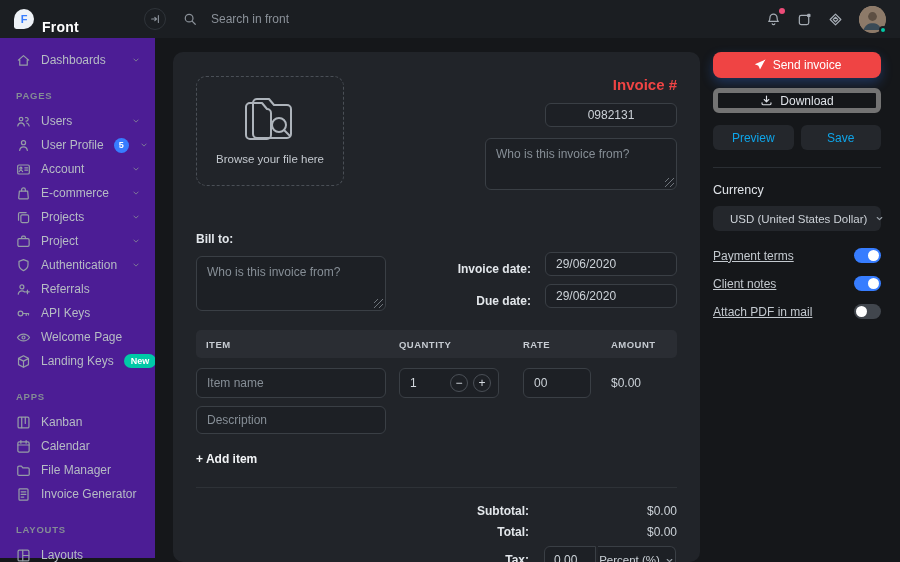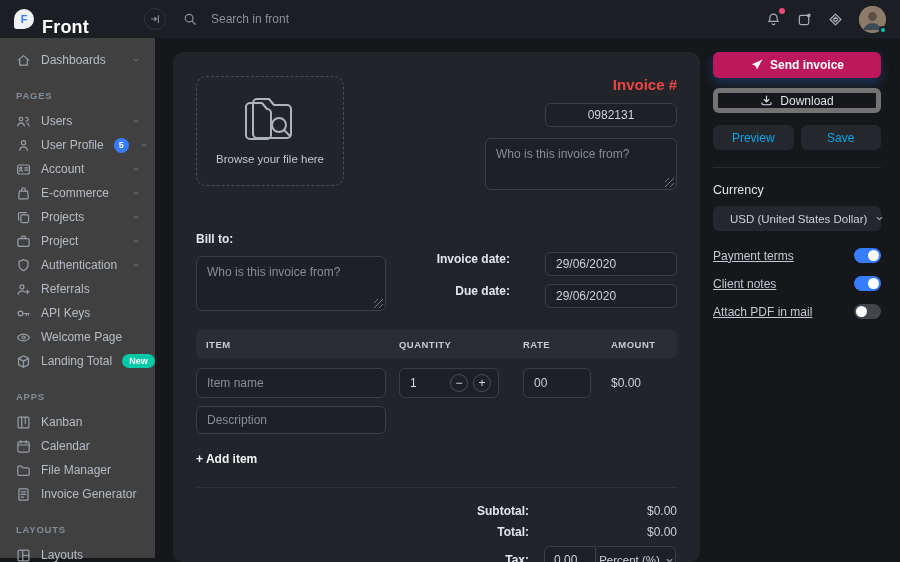--- a/index.html
+++ b/index.html
@@ -5,36 +5,36 @@
   * { margin:0; padding:0; box-sizing:border-box; }
   html,body { width:900px; height:562px; overflow:hidden; background:#15171a;
     font-family:"Liberation Sans", sans-serif; color:#e7eaee; }
 
   
   .navbar { position:absolute; top:0; left:0; right:0; height:38px; background:#1b1e22;
     display:flex; align-items:center; z-index:5; }
   .brand { width:155px; display:flex; align-items:center; gap:8px; padding-left:14px; flex:none; }
   .logo-mark { width:20px; height:20px; background:#eef2f7; border-radius:50% 50% 50% 12%;
     display:flex; align-items:center; justify-content:center; font-weight:bold; font-size:11px; color:#377dff; }
-  .brand-name { font-size:18px; font-weight:bold; letter-spacing:.2px; color:#fff;margin-top:16px; }
+  .brand-name { font-size:14px; font-weight:bold; letter-spacing:.2px; color:#fff;margin-top:16px; }
   .collapse-btn { position:absolute; left:144px; top:8px; width:22px; height:22px; border-radius:50%;
     border:1px solid #2f343a; background:#1b1e22; color:#8b9199; display:flex; align-items:center; justify-content:center; }
   .nav-search { display:flex; align-items:center; gap:14px; margin-left:28px; color:#8b9199; }
   .nav-search .ph { font-size:12px; color:#8b9199; }
   .nav-right { margin-left:auto; display:flex; align-items:center; gap:16px; padding-right:14px; }
   .nav-ic { position:relative; color:#a6adb5; display:flex; }
   .nav-dot { position:absolute; top:-4px; right:-4px; width:6px; height:6px; border-radius:50%; }
   .avatar { position:relative; width:27px; height:27px; border-radius:50%;
     background:linear-gradient(135deg,#b9a08c,#6e5d4f); display:flex; align-items:flex-end; justify-content:center; overflow:visible; }
   .avatar svg { border-radius:50%; }
   .avatar .status { position:absolute; right:-1px; bottom:-1px; width:8px; height:8px; border-radius:50%;
     background:#00c9a7; border:2px solid #1b1e22; }
 
   
-  .sidebar { position:absolute; top:38px; left:0; width:155px; bottom:4px; background:#404040; padding-top:10px; }
+  .sidebar { position:absolute; top:38px; left:0; width:155px; bottom:4px; background:#4c1d95; padding-top:10px; }
   .side-head { padding:18px 16px 8px; font-size:9.5px; font-weight:bold; letter-spacing:.08em; color:#848c95; }
   .side-item { height:24px; display:flex; align-items:center; gap:10px; padding:0 14px 0 16px; cursor:pointer; }
   .side-item .ic { color:#959da6; display:flex; flex:none; }
   .side-item .lbl { font-size:12px; color:#b6bcc4; white-space:nowrap; }
   .side-item .chev { margin-left:auto; color:#868d95; display:flex; }
   .badge-count { background:#377dff; color:#fff; font-size:9px; font-weight:bold; min-width:15px; height:15px;
     border-radius:50%; display:flex; align-items:center; justify-content:center; }
   .badge-pill { background:#00c9a7; color:#fff; font-size:9px; font-weight:bold; padding:2px 7px; border-radius:9px; }
 
   
@@ -55,21 +55,21 @@
   .inv-num { width:132px; height:24px; text-align:center; }
   .ta { position:relative; width:192px; height:52px; }
   .ta textarea { width:100%; height:100%; resize:none; padding:8px 10px; }
   .ta .grip { position:absolute; right:3px; bottom:3px; width:9px; height:9px;
     background:repeating-linear-gradient(135deg, transparent 0 2.5px, #70767d 2.5px 3.5px); pointer-events:none; }
 
   .row-bill { display:flex; justify-content:space-between; margin-top:42px; }
   .bill-left .bill-lbl { font-size:12px; font-weight:bold; color:#e3e7eb; margin-bottom:10px; }
   .bill-left .ta { width:190px; height:55px; }
   .dates { width:330px; padding-top:20px; display:flex; flex-direction:column; gap:8px; }
-  .date-row { display:flex; align-items:flex-start;gap:21px; }
+  .date-row { display:flex; align-items:flex-end; }
   .date-row .dlbl { flex:1; text-align:right; font-size:12px; font-weight:bold; color:#e3e7eb; margin-right:14px; }
   .date-row input { width:132px; height:24px; padding:0 10px; }
 
   .tbl-head { margin-top:19px; height:28px; background:#2a2d33; border-radius:5px;
     display:grid; grid-template-columns:203px 124px 88px 1fr; align-items:center; }
   .tbl-head .th { font-size:9.5px; font-weight:bold; letter-spacing:.05em; text-transform:uppercase; color:#c6cbd2; }
   .tbl-head .th:first-child { padding-left:10px; }
   .tbl-row { margin-top:10px; display:grid; grid-template-columns:203px 124px 88px 1fr; align-items:center; }
   .item-inp { width:190px; height:30px; padding:0 10px; }
   .qty-box { width:100px; height:30px; background:#1d2025; border:1px solid #3a3f45; border-radius:6px;
@@ -92,21 +92,21 @@
   .tax-inp { width:52px; height:28px; margin-left:15px; padding:0 9px; }
   .tax-sel { width:78px; height:28px; margin-left:2px; background:#1d2025; border:1px solid #3a3f45;
     border-left:none; border-radius:0 6px 6px 0; display:flex; align-items:center; justify-content:center;
     gap:5px; font-size:11.5px; color:#ccd2d8; cursor:pointer; }
   .tax-inp.inp { border-radius:6px 0 0 6px; }
 
   
   .rightcol { width:168px; flex:none; display:flex; flex-direction:column; }
   .btn { height:26px; border-radius:6px; font-size:12px; display:flex; align-items:center; justify-content:center;
     gap:7px; cursor:pointer; font-family:"Liberation Sans",sans-serif; }
-  .btn-primary { background:#be185d; color:#fff; font-weight:700; box-shadow:0 5px 12px rgba(55,125,255,.28); }
+  .btn-primary { background:#ef4444; color:#fff; font-weight:400; box-shadow:0 5px 12px rgba(55,125,255,.28);border-radius:8px; }
   .btn-outline { margin-top:10px; height:25px; background:transparent; border:5px solid #737373; color:#dfe3e8; }
   .btn-pair { margin-top:12px; display:flex; gap:7px; }
   .btn-soft { flex:1; height:25px; background:#24272c; color:#0ea5e9; }
   .rdivider { margin:17px 0 15px; border-top:1px solid #2a2e33; }
   .cur-label { font-size:12.5px; color:#dfe3e8; }
   .cur-select { margin-top:9px; height:25px; background:#24272c; border-radius:6px; display:flex; align-items:center;
     gap:8px; padding:0 9px; cursor:pointer; }
   .cur-select .cur-txt { font-size:11.5px; color:#ccd1d7; flex:1; white-space:nowrap; }
   .cur-select .chev { color:#9aa1a8; display:flex; }
   .toggles { margin-top:17px; display:flex; flex-direction:column; gap:13px; }
@@ -314,21 +314,21 @@
       </span>
       <span class="lbl">Welcome Page</span>
     </div>
     <div class="side-item">
       <span class="ic">
         <svg width="15" height="15" viewBox="0 0 16 16" fill="none" stroke="currentColor" stroke-width="1.3" stroke-linecap="round" stroke-linejoin="round">
           <path d="M8 1.9l5.3 2.8v6.6L8 14.1l-5.3-2.8V4.7z"></path>
           <path d="M2.9 4.9 8 7.6l5.1-2.7M8 7.6v6.3"></path>
         </svg>
       </span>
-      <span class="lbl">Landing Total</span>
+      <span class="lbl">Landing Keys</span>
       <span class="badge-pill">New</span>
     </div>
     <div class="side-head">APPS</div>
     <div class="side-item">
       <span class="ic">
         <svg width="15" height="15" viewBox="0 0 16 16" fill="none" stroke="currentColor" stroke-width="1.3" stroke-linecap="round" stroke-linejoin="round">
           <rect x="2.2" y="2.2" width="11.6" height="11.6" rx="1.4"></rect>
           <path d="M6.1 2.4v11.2M9.9 2.4V9"></path>
         </svg>
       </span>

